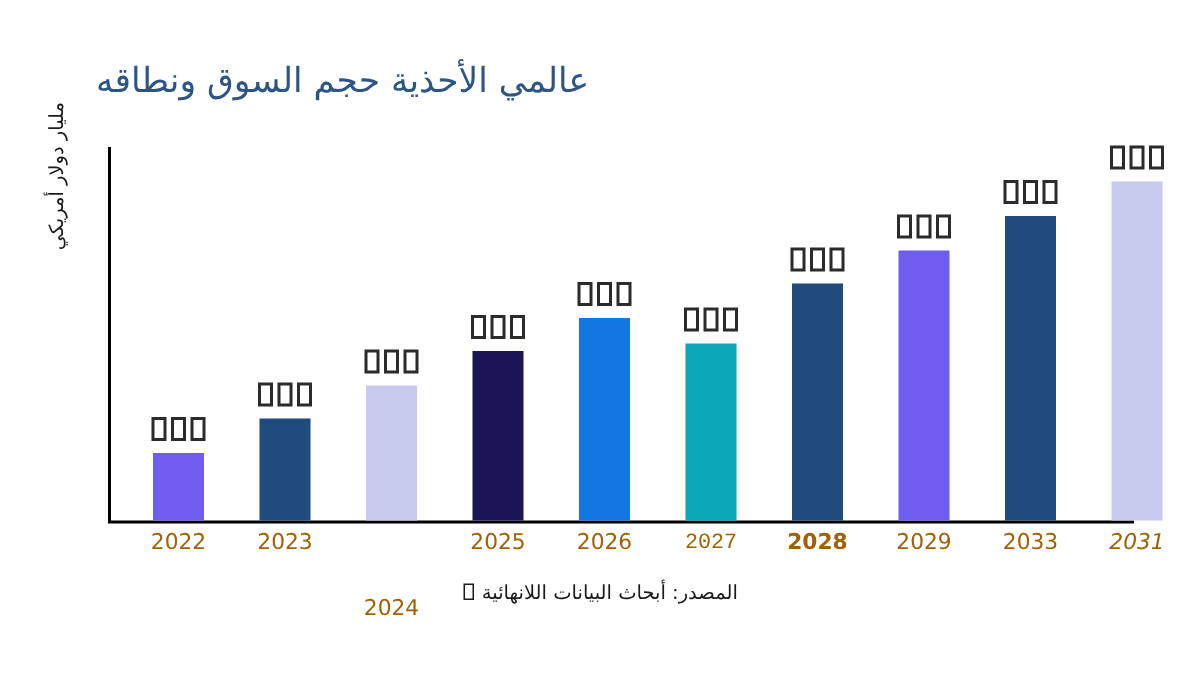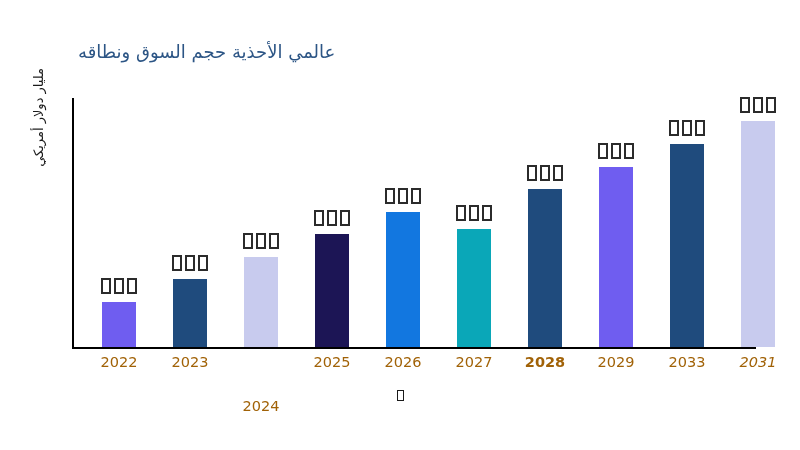--- a/index.html
+++ b/index.html
@@ -9,22 +9,22 @@
     font-family: "DejaVu Sans", sans-serif;
     overflow: hidden;
   }
   #chart-root {
     position: relative;
     width: 800px; height: 450px;
     background: #ffffff;
   }
   #chart-title {
     position: absolute;
-    left: 78px; top: 41px;
-    font-size: 18px;
+    left: 64px; top: 41px;
+    font-size: 23px;
     color: #2c5585;
     white-space: nowrap;
     direction: rtl;
     letter-spacing: 0px;
   }
   #y-axis-label {
     position: absolute;
     left: 13px; top: 68px;
     width: 220px;
     font-size: 13px;
@@ -174,24 +174,25 @@
         <div class="bar" style="height: 226px; background: rgb(200, 203, 238);"></div>
         <div class="bar-label" style="top: -24px;"><span class="tofu-lg"></span><span class="tofu-lg"></span><span class="tofu-lg"></span></div>
       </div>
     </div>
   <div id="xticks-layer">
       <div class="x-tick" style="left: 89px;">2022</div>
       <div class="x-tick" style="left: 160px;">2023</div>
       <div class="x-tick" style="left: 231px; margin-top: 44px;">2024</div>
       <div class="x-tick" style="left: 302px;">2025</div>
       <div class="x-tick" style="left: 373px;">2026</div>
-      <div class="x-tick" style="left: 444px;">2027</div>
+      <div class="x-tick" style="left: 444px; font-family: Liberation Mono, monospace;">2027</div>
       <div class="x-tick" style="left: 515px; font-weight: bold;">2028</div>
       <div class="x-tick" style="left: 586px;">2029</div>
       <div class="x-tick" style="left: 657px;">2033</div>
       <div class="x-tick" style="left: 728px; font-style: italic;">2031</div>
     </div>
 
   <div id="source-note">
+    <span>المصدر: أبحاث البيانات اللانهائية</span>
     <span class="tofu-src"></span>
   </div>
 
 </div>
 
 </body></html>

